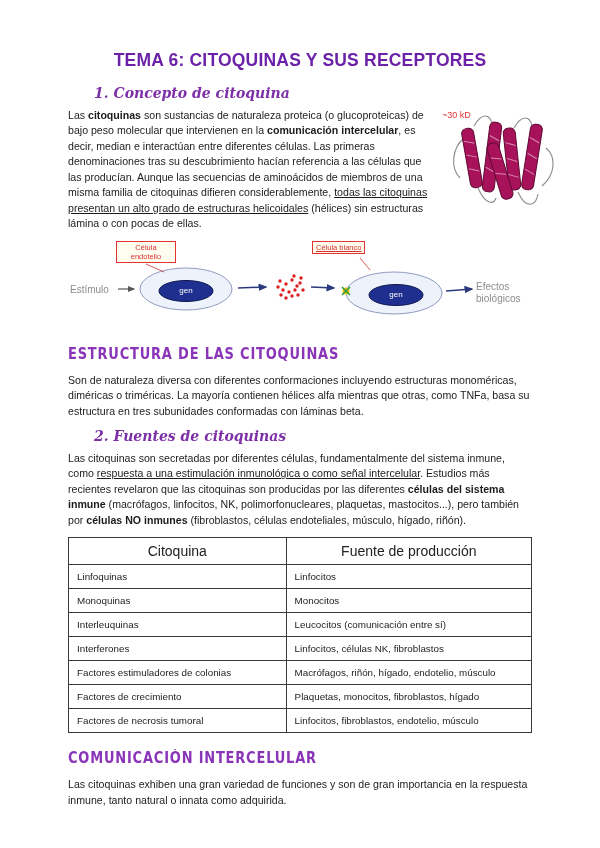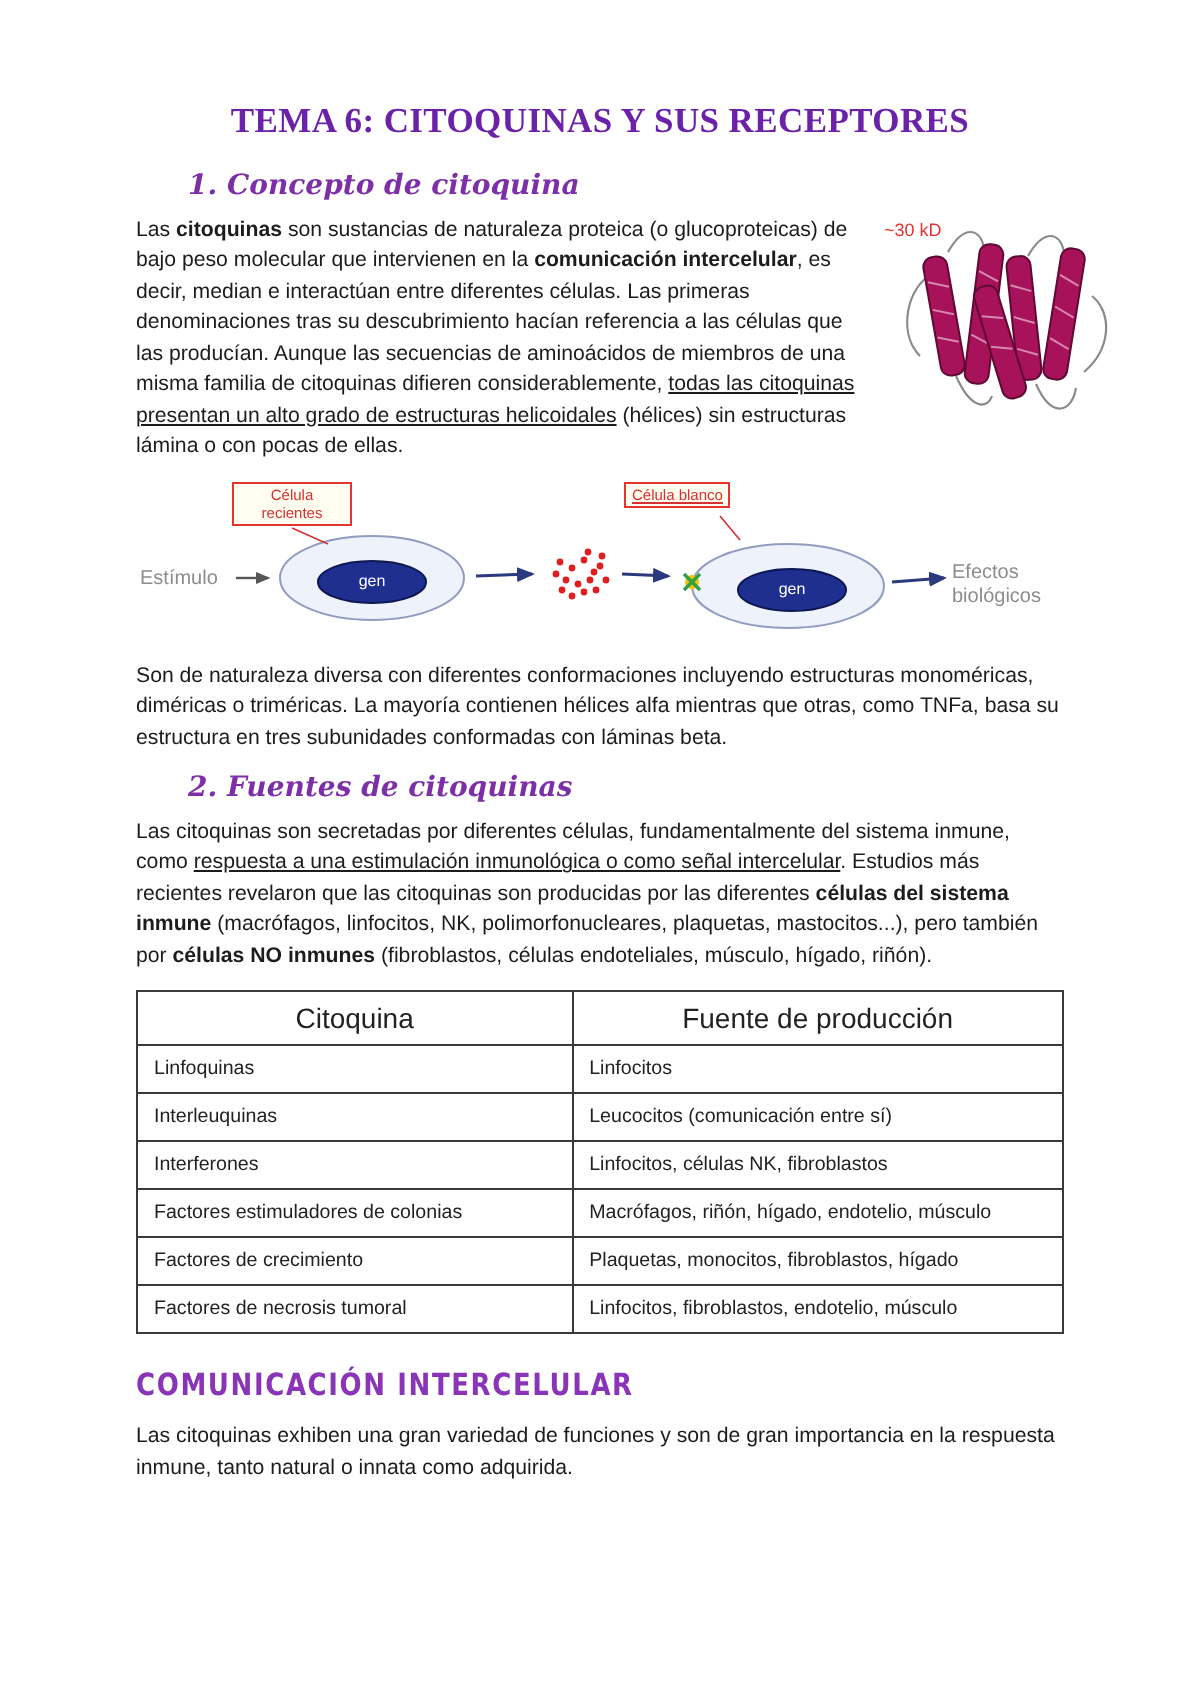--- a/index.html
+++ b/index.html
@@ -3,21 +3,21 @@
 <meta charset="utf-8">
 <style>
   html,body{margin:0;padding:0;background:#e9e9e9;}
   body{width:600px;font-family:"Liberation Sans",sans-serif;}
   .page{
     box-sizing:border-box;width:600px;height:848px;background:#ffffff;
     padding:50px 68px 20px 68px;overflow:hidden;position:relative;
   }
   .title{
     margin:0 0 14px;text-align:center;font-size:17.5px;font-weight:800;
-    letter-spacing:.2px;color:#6b21a8;font-family:Liberation Serif, serif;
+    letter-spacing:.2px;color:#6b21a8;font-family:Liberation Sans, sans-serif;
   }
   .script-h{
     font-family:"DejaVu Serif",serif;font-style:italic;font-weight:bold;
     color:#7d2fa8;font-size:14px;margin:8px 0 7px 26px;
   }
   .caps-h{margin:14px 0 8px;}
   .caps-h .stretch{
     display:inline-block;transform:scaleY(1.18);transform-origin:left bottom;
     color:#8a34b8;font-weight:bold;font-size:13px;letter-spacing:.8px;
     font-family:"DejaVu Sans",sans-serif;
@@ -132,28 +132,29 @@
         <circle cx="233" cy="37" r="1.7"></circle>
       </g>
       <line x1="243" y1="46" x2="266" y2="47" stroke="#2b3a7e" stroke-width="1.5" marker-end="url(#ahd)"></line>
       <ellipse cx="326" cy="52" rx="48" ry="21" fill="#edf2fb" stroke="#909cc0" stroke-width="1"></ellipse>
       <circle cx="278" cy="50" r="3.5" fill="#f2c200"></circle>
       <path d="M274,46 L282,54 M282,46 L274,54" stroke="#2f9e44" stroke-width="1.6"></path>
       <ellipse cx="328" cy="54" rx="27" ry="10.5" fill="#1e2f8f" stroke="#0e1750"></ellipse>
       <line x1="292" y1="17" x2="302" y2="29" stroke="#d63031" stroke-width="0.8"></line>
       <line x1="378" y1="50" x2="404" y2="48" stroke="#2b3a7e" stroke-width="1.5" marker-end="url(#ahd)"></line>
     </svg>
-    <div class="lbl-box" style="left:48px;top:0;width:52px;">Célula recientes</div>
+    <div class="lbl-box" style="left:48px;top:0;width:52px;">Célula endotelio</div>
     <div class="lbl-box" style="left:244px;top:0;white-space:nowrap;text-decoration:underline;">Célula blanco</div>
     <div class="gray-lbl" style="left:2px;top:43px;">Estímulo</div>
     <div class="gen-lbl" style="left:91px;top:45px;">gen</div>
     <div class="gen-lbl" style="left:301px;top:49px;">gen</div>
     <div class="gray-lbl" style="left:408px;top:40px;width:56px;">Efectos biológicos</div>
   </div>
 
+  <h3 class="caps-h"><span class="stretch">ESTRUCTURA DE LAS CITOQUINAS</span></h3>
 
   <div class="para">Son de naturaleza diversa con diferentes conformaciones incluyendo estructuras monoméricas, diméricas o triméricas. La mayoría contienen hélices alfa mientras que otras, como TNFa, basa su estructura en tres subunidades conformadas con láminas beta.</div>
 
   <h2 class="script-h">2. Fuentes de citoquinas</h2>
 
   <div class="para">
     <span> Las citoquinas son secretadas por diferentes células, fundamentalmente del sistema inmune, como </span><span class="u">respuesta a una estimulación inmunológica o como señal intercelular</span><span>. Estudios más recientes revelaron que las citoquinas son producidas por las diferentes </span><span class="b">células del sistema inmune</span><span> (macrófagos, linfocitos, NK, polimorfonucleares, plaquetas, mastocitos...), pero también por </span><span class="b">células NO inmunes</span><span> (fibroblastos, células endoteliales, músculo, hígado, riñón).</span>
   </div>
 
   <table class="cyto-table">
@@ -166,20 +167,24 @@
         <th>Citoquina</th>
         <th>Fuente de producción</th>
       </tr>
     </thead>
     <tbody>
       <tr>
         <td>Linfoquinas</td>
         <td>Linfocitos</td>
       </tr>
       <tr>
+        <td>Monoquinas</td>
+        <td>Monocitos</td>
+      </tr>
+      <tr>
         <td>Interleuquinas</td>
         <td>Leucocitos (comunicación entre sí)</td>
       </tr>
       <tr>
         <td>Interferones</td>
         <td>Linfocitos, células NK, fibroblastos</td>
       </tr>
       <tr>
         <td>Factores estimuladores de colonias</td>
         <td>Macrófagos, riñón, hígado, endotelio, músculo</td>

